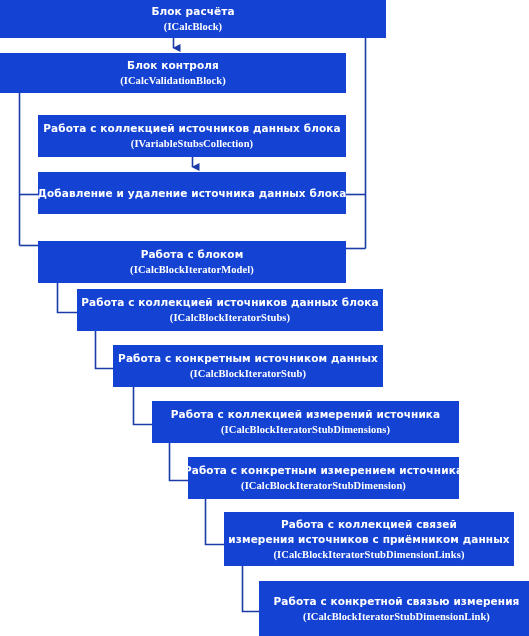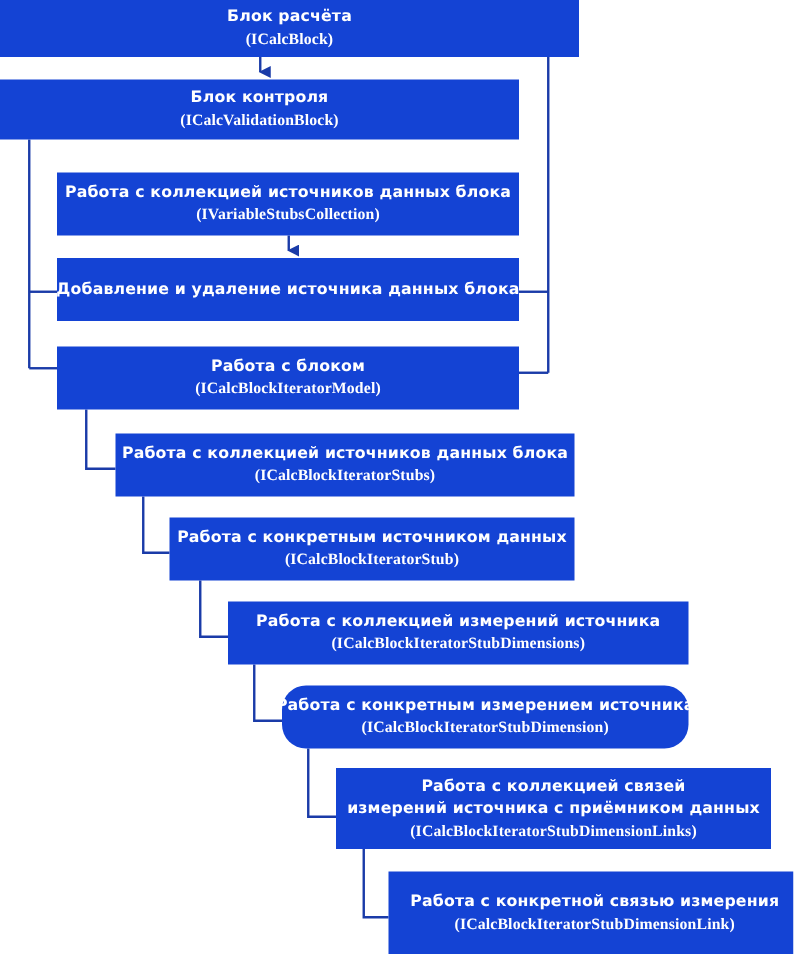--- a/index.html
+++ b/index.html
@@ -115,48 +115,48 @@
 
   <div class="node" style="left:38px; top:115px; width:308px; height:42px;">
     <span class="line">Работа с коллекцией источников данных блока</span>
     <span class="line iface">(IVariableStubsCollection)</span>
   </div>
 
   <div class="node" style="left:38px; top:172px; width:308px; height:42px;">
     <span class="line">Добавление и удаление источника данных блока</span>
   </div>
 
-  <div class="node" style="left:38px; top:231px; width:308px; height:42px;">
+  <div class="node" style="left:38px; top:241px; width:308px; height:42px;">
     <span class="line">Работа с блоком</span>
     <span class="line iface">(ICalcBlockIteratorModel)</span>
   </div>
 
   <div class="node" style="left:77px; top:289px; width:306px; height:42px;">
     <span class="line">Работа с коллекцией источников данных блока</span>
     <span class="line iface">(ICalcBlockIteratorStubs)</span>
   </div>
 
   <div class="node" style="left:113px; top:345px; width:270px; height:42px;">
     <span class="line">Работа с конкретным источником данных</span>
     <span class="line iface">(ICalcBlockIteratorStub)</span>
   </div>
 
   <div class="node" style="left:152px; top:401px; width:307px; height:42px;">
     <span class="line">Работа с коллекцией измерений источника</span>
     <span class="line iface">(ICalcBlockIteratorStubDimensions)</span>
   </div>
 
-  <div class="node" style="left:188px; top:457px; width:271px; height:42px;border-radius:16px;">
+  <div class="node" style="left:188px; top:457px; width:271px; height:42px;">
     <span class="line">Работа с конкретным измерением источника</span>
     <span class="line iface">(ICalcBlockIteratorStubDimension)</span>
   </div>
 
   <div class="node" style="left:224px; top:512px; width:290px; height:54px;">
     <span class="line">Работа с коллекцией связей</span>
-    <span class="line">измерений источника с приёмником данных</span>
+    <span class="line">измерения источников с приёмником данных</span>
     <span class="line iface">(ICalcBlockIteratorStubDimensionLinks)</span>
   </div>
 
   <div class="node" style="left:259px; top:581px; width:275px; height:55px;">
     <span class="line">Работа с конкретной связью измерения</span>
     <span class="line iface">(ICalcBlockIteratorStubDimensionLink)</span>
   </div>
 
 </div>
 

